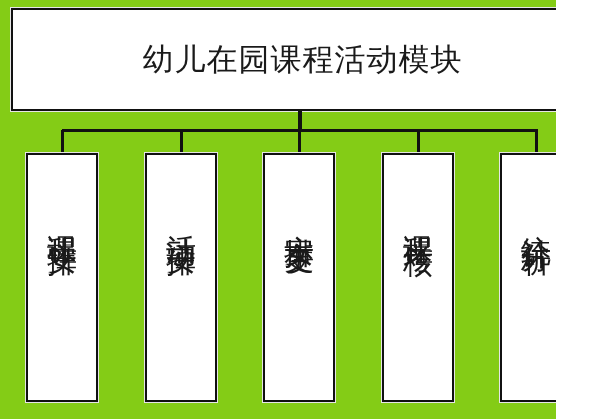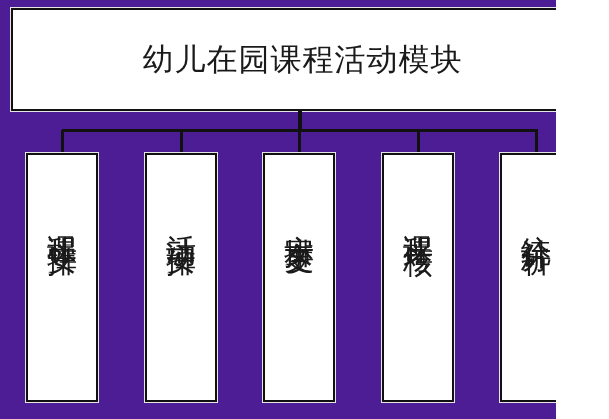--- a/index.html
+++ b/index.html
@@ -5,21 +5,21 @@
   html, body {
     margin: 0;
     padding: 0;
     background: #ffffff;
   }
 
   #diagram-root {
     position: relative;
     width: 556px;
     height: 419px;
-    background: #4c1d95;
+    background: #84cc16;
     overflow: hidden;
     font-family: "DejaVu Serif", "Liberation Serif", serif;
   }
 
   
   .node-box {
     position: absolute;
     box-sizing: border-box;
     background: #ffffff;
     border: 2px solid #111111;

